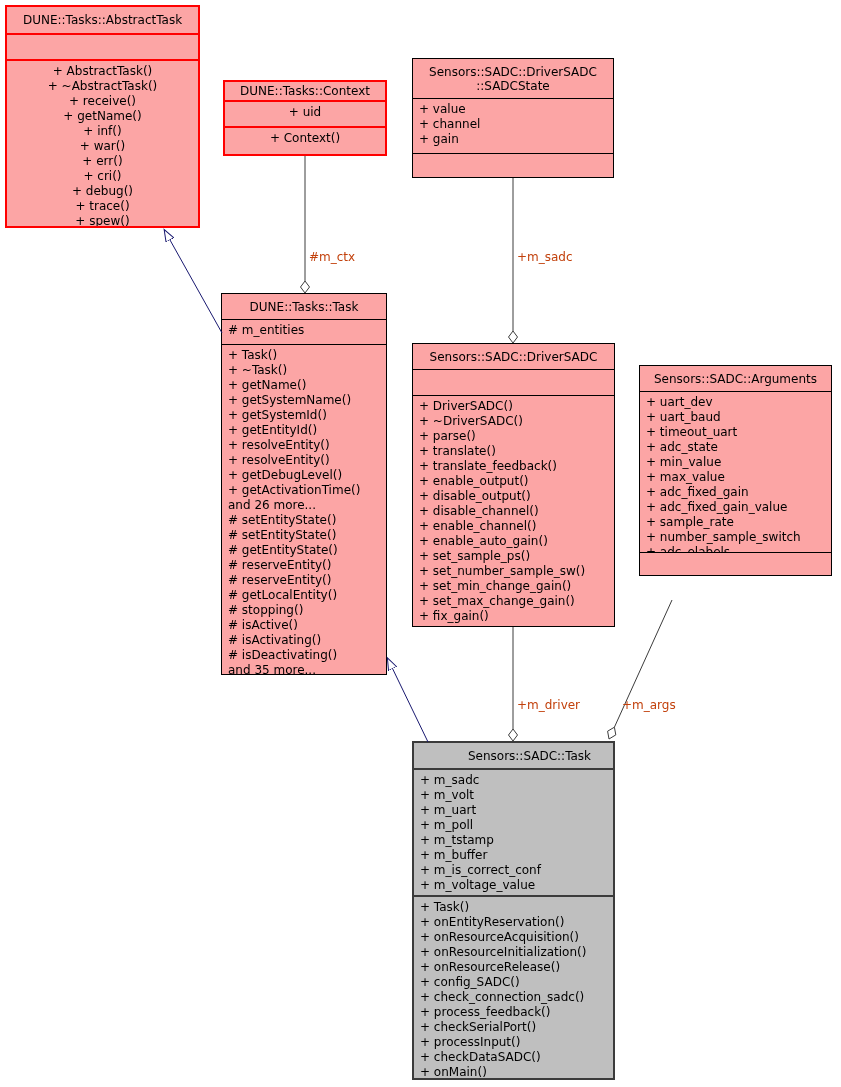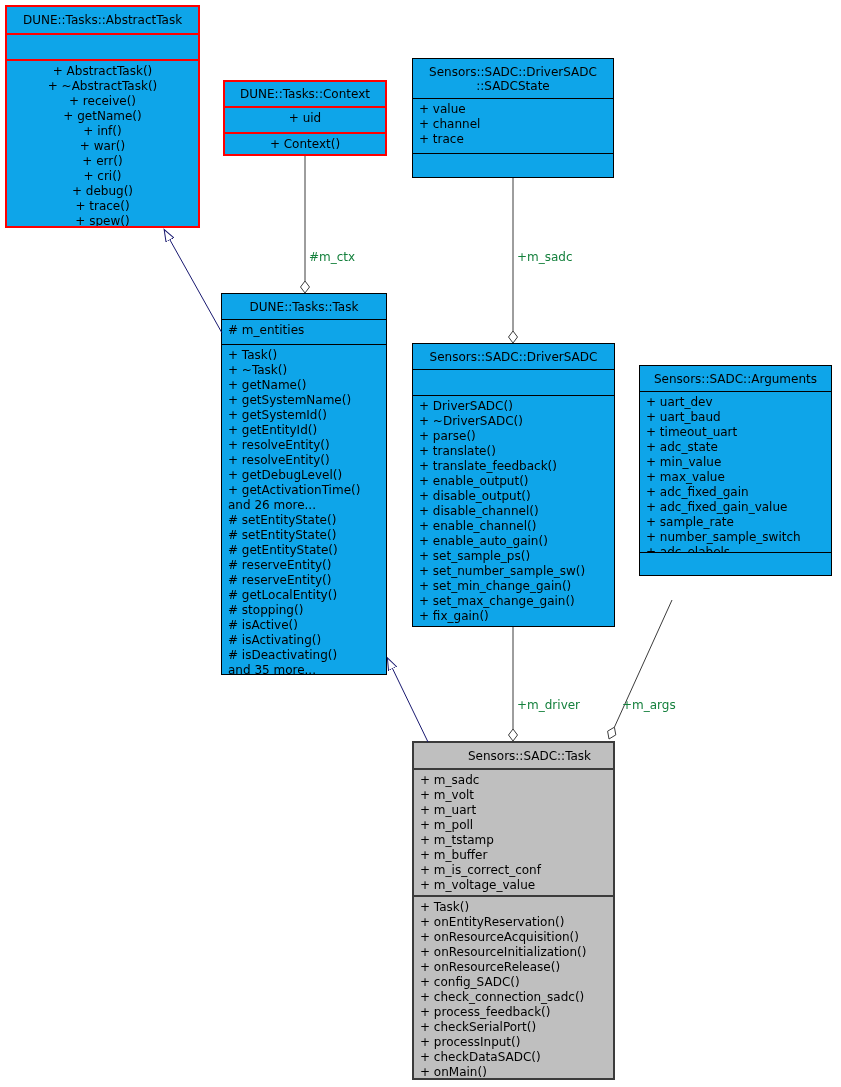--- a/index.html
+++ b/index.html
@@ -1,20 +1,20 @@
 <!DOCTYPE html>
 <html style="--border-black: #000000; --border-red: #ff0000; --inheritance-blue: #191970; --edge-gray: #3c3c3c; --focus-fill-gray: #bfbfbf;"><head>
 <meta charset="utf-8">
 <style>
   html,body{margin:0;padding:0;background:#ffffff;}
   body{font-family:"DejaVu Sans","Liberation Sans",sans-serif;color:#000;}
   #diagram{position:relative;width:841px;height:1087px;background:#fff;overflow:hidden;}
 
   .uml-box{
-    position:absolute;box-sizing:border-box;background:#0ea5e9;
+    position:absolute;box-sizing:border-box;background:#fca5a5;
     border:1px solid var(--border-black,#000);
     display:flex;flex-direction:column;
   }
   .uml-box.red{border:2px solid var(--border-red,#ff0000);}
   .uml-box.focus{background:var(--focus-fill-gray,#bfbfbf);border:2px solid #3b3b3b;}
 
   .sec{box-sizing:border-box;overflow:hidden;flex:0 0 auto;
        border-top:1px solid var(--border-black,#000);}
   .red .sec{border-top:2px solid var(--border-red,#ff0000);text-align:center;}
   .focus .sec{border-top:2px solid #3b3b3b;}
@@ -23,21 +23,21 @@
   .uml-title{
     box-sizing:border-box;border-top:none !important;
     display:flex;align-items:center;justify-content:center;
     font-size:12px;line-height:14px;text-align:center;white-space:pre-line;
     flex:0 0 auto;
   }
   .members{padding:3px 6px;}
   .member-line{font-size:12px;line-height:15px;white-space:nowrap;}
 
   .edge-label{
-    position:absolute;font-size:12px;line-height:15px;white-space:nowrap;color:#15803d;
+    position:absolute;font-size:12px;line-height:15px;white-space:nowrap;color:#c2410c;
   }
 
   svg#edges{position:absolute;left:0;top:0;pointer-events:none;}
   .edge-line{stroke:var(--edge-gray,#3c3c3c);stroke-width:1;fill:none;}
   .inh-line{stroke:var(--inheritance-blue,#191970);stroke-width:1;fill:none;}
   .inh-head{fill:#ffffff;stroke:var(--inheritance-blue,#191970);stroke-width:1;}
   .diamond{fill:#ffffff;stroke:var(--edge-gray,#3c3c3c);stroke-width:1;}
 </style>
 </head>
 <body>
@@ -56,36 +56,36 @@
         <div class="member-line">+ war()</div>
         <div class="member-line">+ err()</div>
         <div class="member-line">+ cri()</div>
         <div class="member-line">+ debug()</div>
         <div class="member-line">+ trace()</div>
         <div class="member-line">+ spew()</div>
       </div>
   </div>
 
   <div class="uml-box red" style="left:223px;top:80px;width:164px;height:76px;">
-    <div class="uml-title" style="height:24px;">DUNE::Tasks::Context</div>
+    <div class="uml-title" style="height:18px;">DUNE::Tasks::Context</div>
     <div class="sec members" style="height:26px;">
         <div class="member-line">+ uid</div>
       </div>
     <div class="sec members grow">
         <div class="member-line">+ Context()</div>
       </div>
   </div>
 
   <div class="uml-box" style="left:412px;top:58px;width:202px;height:120px;">
     <div class="uml-title" style="height:39px;">Sensors::SADC::DriverSADC
 ::SADCState</div>
     <div class="sec members" style="height:55px;">
         <div class="member-line">+ value</div>
         <div class="member-line">+ channel</div>
-        <div class="member-line">+ trace</div>
+        <div class="member-line">+ gain</div>
       </div>
     <div class="sec members grow"></div>
   </div>
 
   <div class="uml-box" style="left:221px;top:293px;width:166px;height:382px;justify-content:center;">
     <div class="uml-title" style="height:25px;">DUNE::Tasks::Task</div>
     <div class="sec members" style="height:25px;">
         <div class="member-line"># m_entities</div>
       </div>
     <div class="sec members grow">

